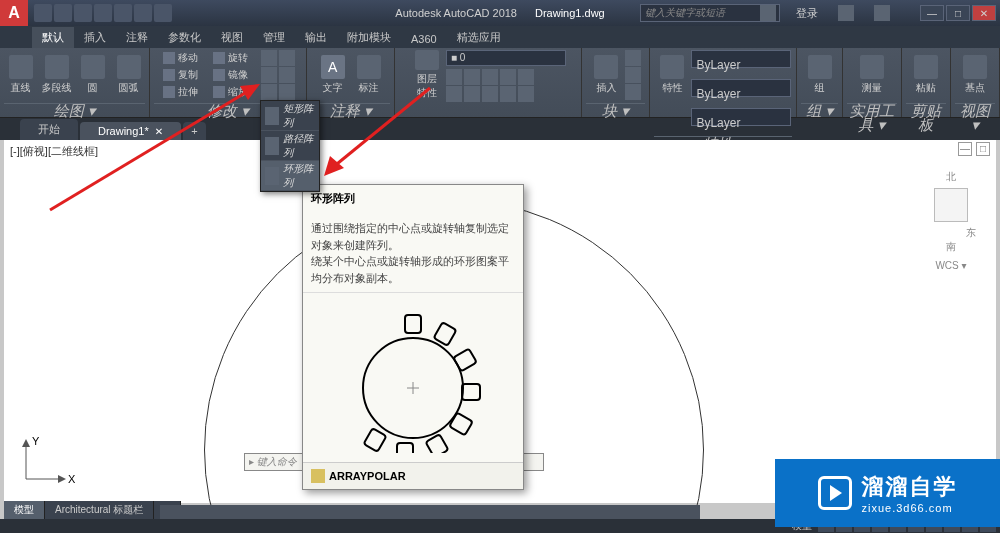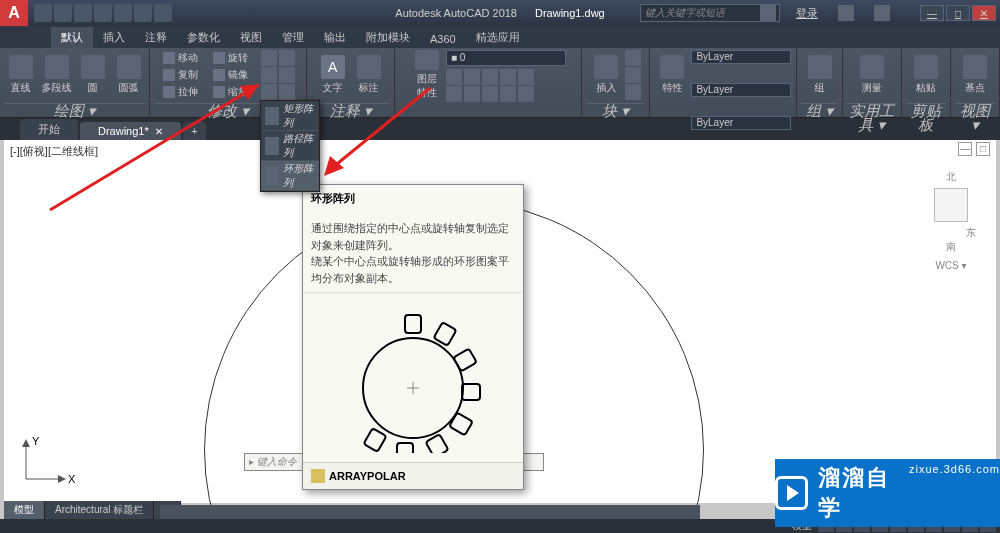--- a/index.html
+++ b/index.html
@@ -6,45 +6,45 @@
 body { width: 1000px; height: 533px; background: #c8c8c8; overflow: hidden; position: relative; }
 
 
 .titlebar { height: 26px; background: linear-gradient(#3e4a5f, #2b3442); display: flex; align-items: center; color: #d0d0d0; font-size: 11px; position: relative; }
 .app-logo { width: 28px; height: 26px; background: #d03a3a; color: #fff; font-weight: bold; display:flex; align-items:center; justify-content:center; font-size:16px; }
 .qat { display: flex; gap: 2px; margin-left: 6px; }
 .qat-btn { width: 18px; height: 18px; background: #4a5568; border-radius: 2px; }
 .title-center { position: absolute; left: 50%; transform: translateX(-50%); display:flex; gap:18px; }
 .title-center span.file { color: #fff; }
 .title-search { position:absolute; right:220px; width:140px; height:18px; background:#2a3240; border:1px solid #5a6478; font-size:10px; color:#888; padding:0 4px; line-height:16px; font-style:italic; }
-.title-right { position:absolute; right:4px; display:flex; align-items:center; gap:20px;text-decoration:underline; }
+.title-right { position:absolute; right:4px; display:flex; align-items:center; gap:20px; }
 .title-right .user { font-size:11px; }
 .win-btns { display:flex; gap:2px; margin-left:10px; }
 .win-btn { width:24px; height:16px; background:#3a4556; border:1px solid #5a6478; display:flex; align-items:center; justify-content:center; font-size:10px; }
 .win-btn.close { background:#c04040; }
 
 
 .ribbon-tabs { height: 22px; background: #2f3844; display:flex; align-items:flex-end; font-size:11px; color:#c8c8c8; padding-left:32px; }
 .ribbon-tab { padding: 3px 10px; cursor:pointer; }
-.ribbon-tab.active { background:#464f5b; color:#fff;margin-left:19px; }
+.ribbon-tab.active { background:#464f5b; color:#fff; }
 
 
 .ribbon { height: 70px; background: linear-gradient(#4c5562,#434c58); display:flex; border-bottom:1px solid #222; }
 .panel { border-right:1px solid #333; padding:2px 4px 0 4px; display:flex; flex-direction:column; align-items:center; position:relative; }
 .panel-label { font-size:15px; color:#c0c0c0; height:14px; line-height:14px; border-top:1px solid #5a6470; width:100%; text-align:center;font-style:italic; }
 .panel-body { flex:1; display:flex; align-items:flex-start; gap:2px; }
 .bigbtn { width:34px; height:50px; display:flex; flex-direction:column; align-items:center; justify-content:center; gap:2px; font-size:10px; color:#d0d0d0; }
 .bigbtn .ico { width:24px; height:24px; background:#5a6472; border-radius:2px; }
 .minicol { display:flex; flex-direction:column; gap:1px; }
 .minibtn { width:48px; height:16px; display:flex; align-items:center; gap:3px; font-size:10px; color:#d0d0d0; padding:0 2px; }
 .minibtn .mi { width:12px; height:12px; background:#687284; }
 .iconrow { display:flex; gap:2px; }
 .tinyico { width:16px; height:16px; background:#5a6472; }
 .layer-combo { width:120px; height:16px; background:#2a3240; border:1px solid #5a6478; font-size:10px; color:#ccc; padding:0 4px; line-height:14px; }
-.prop-combo { width:100px; height:14px; background:#2a3240; border:1px solid #5a6478; font-size:10px; color:#ccc; padding:0 4px; line-height:12px; margin-bottom:18px; }
+.prop-combo { width:100px; height:14px; background:#2a3240; border:1px solid #5a6478; font-size:12px; color:#ccc; padding:8px 4px; line-height:12px; margin-bottom:10px; }
 
 
 .filetabs { height:22px; background:#2a3038; display:flex; align-items:flex-end; padding-left:20px; font-size:11px; }
 .filetab { padding:3px 18px; background:#3a424e; color:#c8c8c8; margin-right:2px; border-top-left-radius:4px; border-top-right-radius:4px; position:relative; }
 .filetab.active { background:#4a525e; color:#fff; }
 .filetab .x { margin-left:6px; font-size:10px; }
 
 
 .canvas { position:absolute; top:140px; left:4px; right:4px; bottom:30px; background:#fff; }
 .viewlabel { position:absolute; top:4px; left:6px; font-size:11px; color:#333; }
@@ -84,21 +84,21 @@
 .scrollbar-h { position:absolute; bottom:14px; left:160px; right:300px; height:14px; background:#4a525e; }
 .cmdline { position:absolute; bottom:32px; left:240px; width:300px; height:18px; background:#f4f4f0; border:1px solid #888; font-size:10px; color:#888; padding:0 4px; line-height:16px; }
 .statusbar { position:absolute; bottom:0; left:0; right:0; height:14px; background:#2a3038; display:flex; align-items:center; justify-content:flex-end; gap:2px; padding:0 4px; }
 .status-ico { width:16px; height:12px; background:#3f4a5a; }
 .status-text { font-size:10px; color:#ccc; padding:0 4px; }
 
 
 .watermark { position:absolute; bottom:6px; right:0; width:225px; height:68px; background:#0a71c8; color:#fff; display:flex; align-items:center; justify-content:center; gap:10px; z-index:100; }
 .watermark .play { width:34px; height:34px; border:3px solid #fff; border-radius:6px; display:flex; align-items:center; justify-content:center; }
 .watermark .play::after { content:""; border-left:12px solid #fff; border-top:8px solid transparent; border-bottom:8px solid transparent; margin-left:3px; }
-.watermark .txt { display:flex; flex-direction:row; align-items:flex-start; }
+.watermark .txt { display:flex; flex-direction:column; align-items:flex-start; }
 .watermark .txt .main { font-size:22px; font-weight:bold; letter-spacing:2px; }
 .watermark .txt .sub { font-size:11px; letter-spacing:1px; }
 </style>
 </head>
 <body>
 
 <div class="titlebar">
   <div class="app-logo">A</div>
   <div class="qat">
     <div class="qat-btn"></div>

